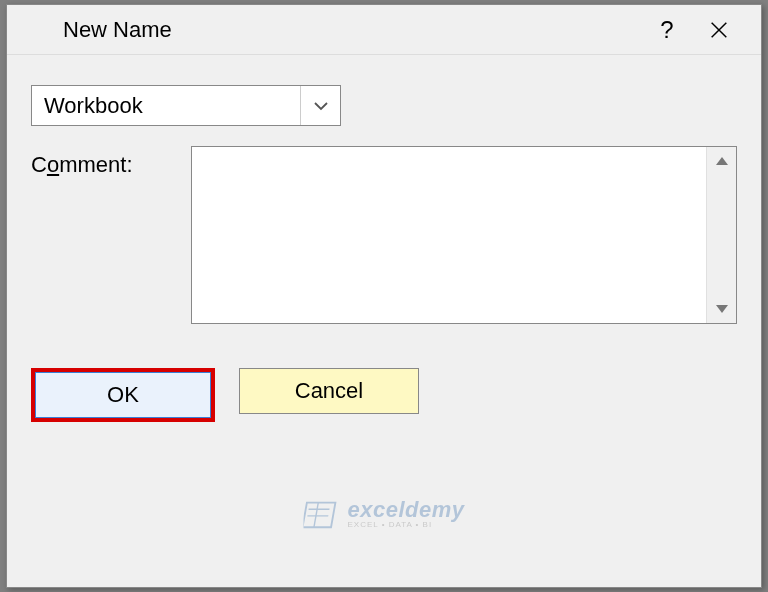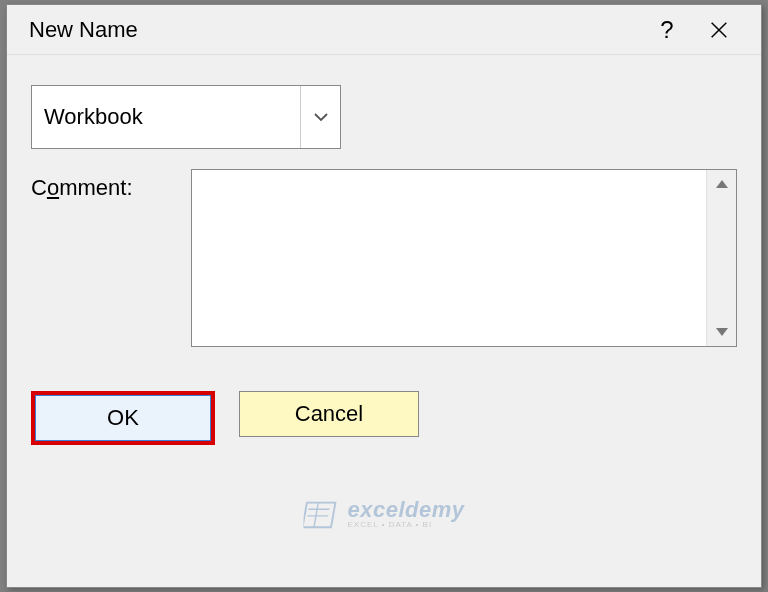--- a/index.html
+++ b/index.html
@@ -24,20 +24,21 @@
       height: 50px;
       display: flex;
       align-items: center;
       padding: 0 14px 0 22px;
       border-bottom: 1px solid #ddd;
     }
     .title-text {
       flex: 1;
       font-size: 22px;
       color: #000;
+      margin-left: 34px;
     }
     .help-btn {
       width: 48px;
       height: 40px;
       display: flex;
       align-items: center;
       justify-content: center;
       font-size: 24px;
       color: #000;
       cursor: pointer;
@@ -81,21 +82,21 @@
       position: relative;
       padding: 2px;
       border: 4px solid #d60000;
       border-radius: 2px;
     }
     .highlight-red .text-input { border: 1px solid #999; }
     .select-wrap {
       display: flex;
       align-items: center;
       width: 310px;
-      height: 64px;
+      height: 41px;
       border: 1px solid #888;
       background: #fff;
     }
     .select-text {
       flex: 1;
       padding: 0 12px;
       font-size: 22px;
     }
     .select-arrow {
       width: 40px;

